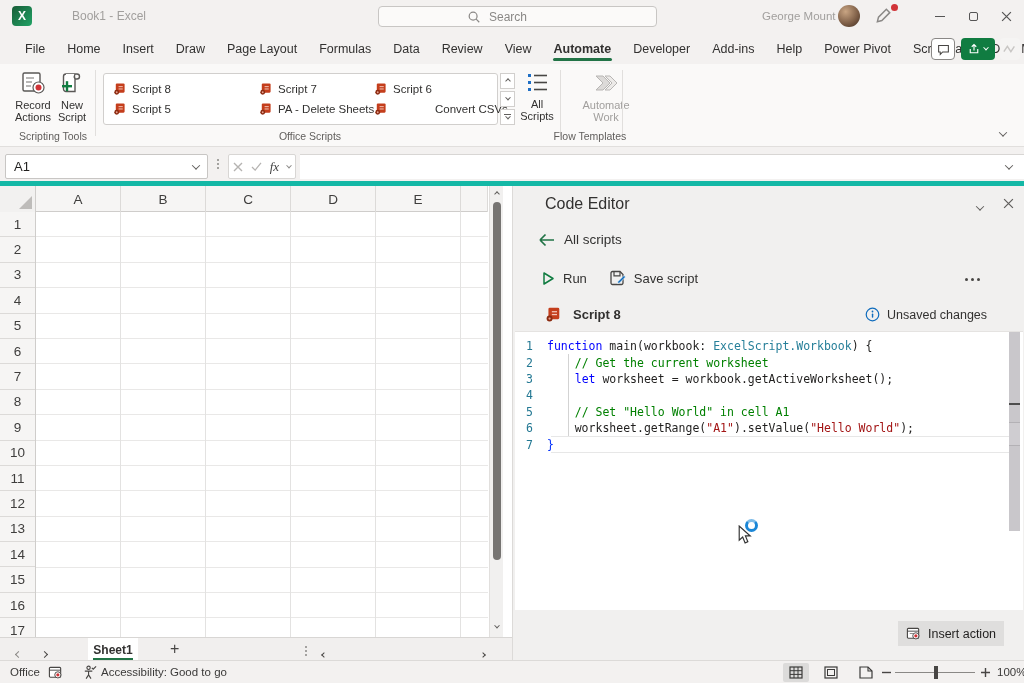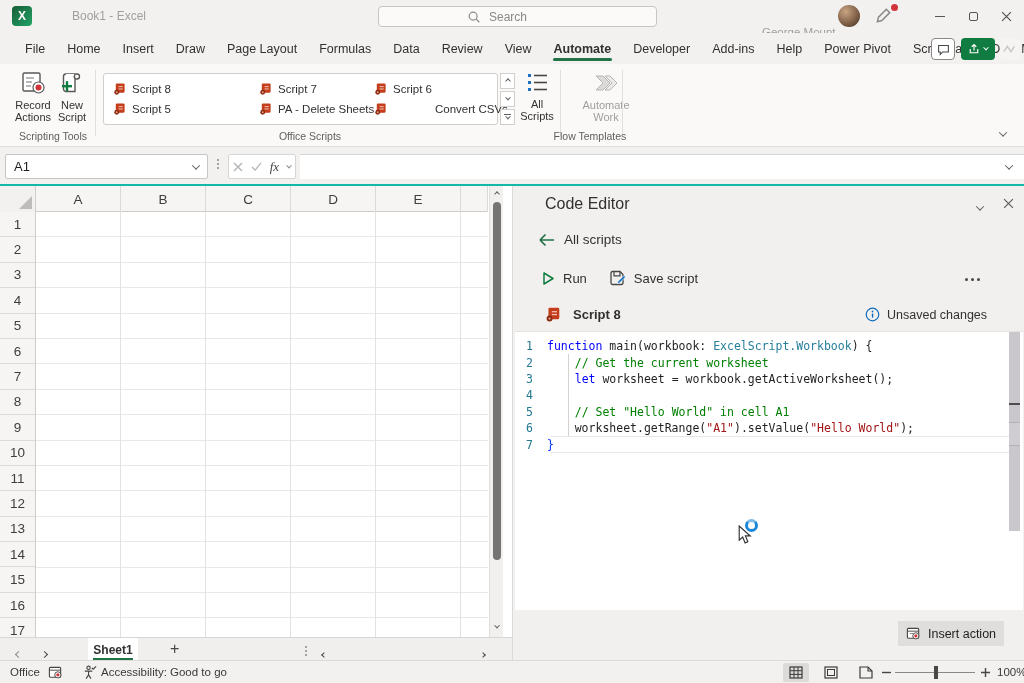--- a/index.html
+++ b/index.html
@@ -11,21 +11,21 @@
 
   
   #titlebar { left:0; top:0; width:1024px; height:33px; background:#f3f1f0; }
   .app-icon { left:12px; top:6px; width:20px; height:20px; border-radius:4px;
     background:linear-gradient(135deg,#185c37,#21a366); color:#fff; font-weight:bold;
     font-size:12px; display:flex; align-items:center; justify-content:center; }
   .app-title { left:44px; top:9px; color:#a19f9d; font-size:12px;margin-left:28px; }
   #searchbox { left:378px; top:6px; width:279px; height:21px; background:#fbfaf9;
     border:1px solid #c8c6c4; border-radius:4px; display:flex; align-items:center; gap:8px;
     padding-left:88px; color:#8a8886; font-size:12px; }
-  .user-name { left:762px; top:26px; color:#a19f9d; font-size:11.5px; }
+  .user-name { left:762px; top:10px; color:#a19f9d; font-size:11.5px; }
   .avatar { left:838px; top:5px; width:22px; height:22px; border-radius:50%;
     background:radial-gradient(circle at 35% 30%, #c9a583, #7a5b44 60%, #3d2c1f); }
   .pen-btn { left:874px; top:7px; width:22px; height:18px; }
   .red-dot { position:absolute; right:-2px; top:-3px; width:7px; height:7px; border-radius:50%;
     background:#d13438; }
   .win-btn { top:0; width:30px; height:33px; display:flex; align-items:center; justify-content:center; color:#444; }
   .min-bar { width:10px; height:1px; background:#555; }
   .max-box { width:9px; height:9px; border:1px solid #555; border-radius:2px; }
 
   
@@ -56,21 +56,21 @@
     display:flex; align-items:center; justify-content:center; color:#605e5c; }
   .chv { display:inline-block; width:6px; height:6px; border-right:1.5px solid currentColor;
     border-bottom:1.5px solid currentColor; }
   .chv-down { transform:rotate(45deg) translate(-1px,-1px); }
   .chv-up { transform:rotate(-135deg); }
   .chv-left { transform:rotate(135deg); }
   .chv-right { transform:rotate(-45deg); }
 
   
   #formulabar { left:0; top:147px; width:1024px; height:39px; background:#f3f1f0;
-    border-bottom:2px solid #14b8a6; }
+    border-bottom:5px solid #14b8a6; }
   #namebox { left:5px; top:7px; width:203px; height:25px; background:#fff;
     border:1px solid #c8c6c4; border-radius:2px; display:flex; align-items:center;
     padding:0 8px; font-size:13px; color:#201f1e; }
   #fx-group { left:228px; top:7px; width:68px; height:25px; background:#fff;
     border:1px solid #d8d6d4; border-radius:2px; display:flex; align-items:center;
     justify-content:space-around; color:#a19f9d; }
   #formula-input { left:300px; top:7px; width:724px; height:25px; background:#fff;
     border-top:1px solid #d8d6d4; display:flex; align-items:center; padding:0 8px; color:#201f1e; }
   .dots3 { display:flex; flex-direction:column; gap:2px; }
   .dots3 i { width:2px; height:2px; border-radius:50%; background:#8a8886; }

